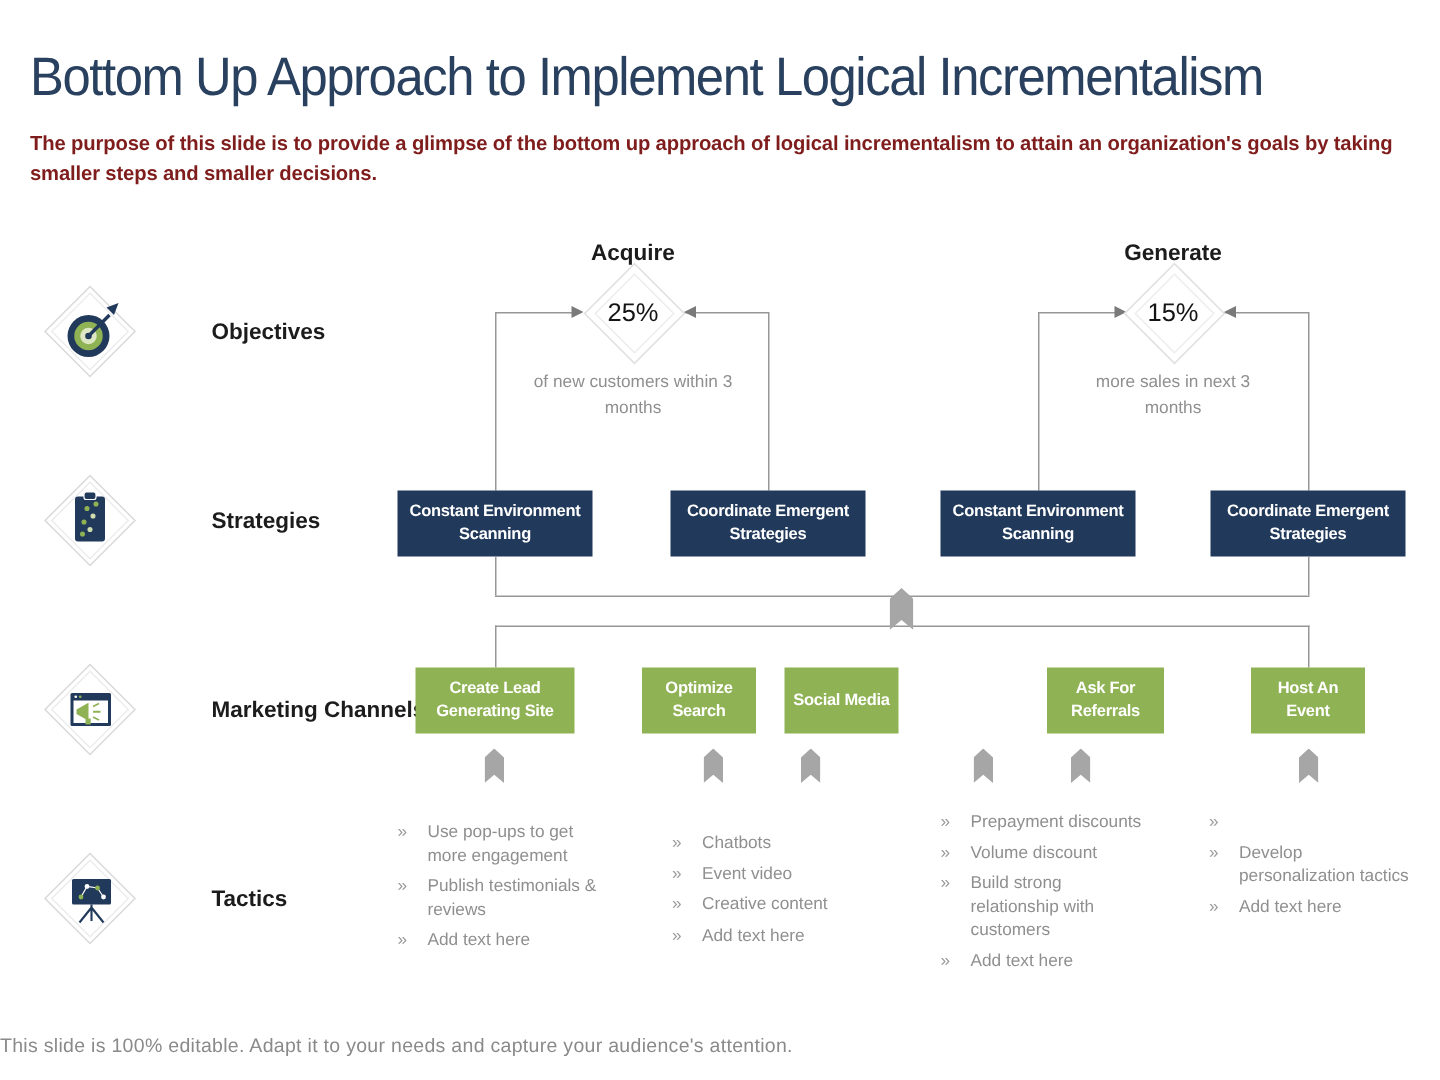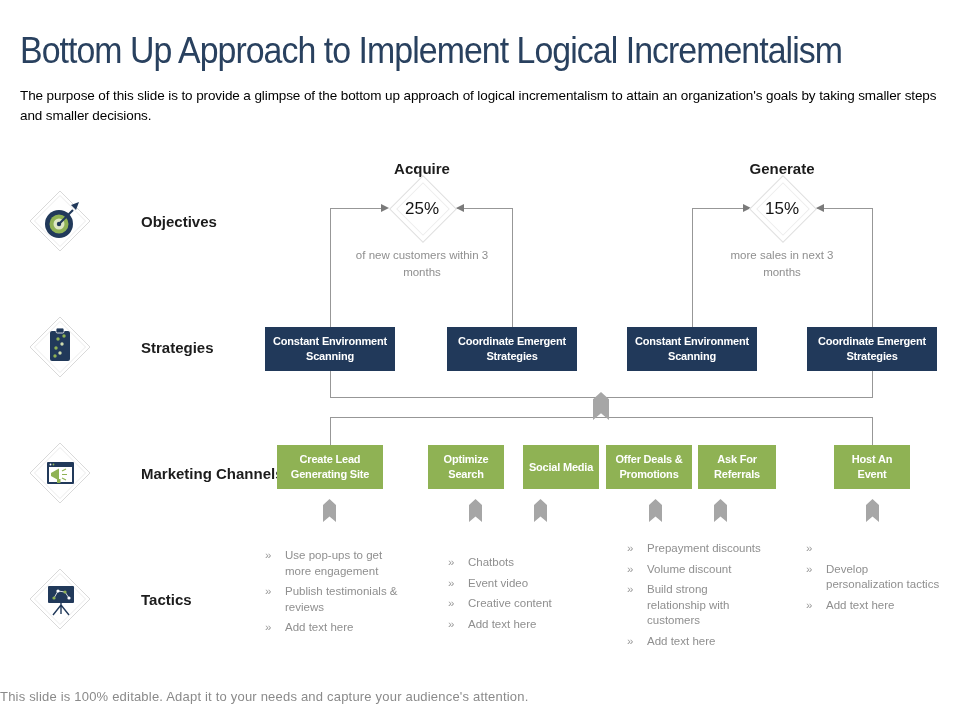--- a/index.html
+++ b/index.html
@@ -7,21 +7,21 @@
     position:relative; width:960px; height:720px; background:#ffffff;
     font-family:"Liberation Sans", sans-serif; overflow:hidden;
   }
   .title {
     position:absolute; left:20px; top:30px; font-size:36px; font-weight:normal;
     color:#29415f; letter-spacing:-1px; white-space:nowrap;
     transform:scaleX(0.94); transform-origin:left center;
   }
   .subtitle {
     position:absolute; left:20px; top:86px; width:926px;
-    font-size:13.5px; color:#000000; line-height:1.45; letter-spacing:-0.1px;
+    font-size:13.5px; color:#7f1d1d; line-height:1.45; letter-spacing:-0.1px;font-weight:bold;
   }
   .row-label { position:absolute; left:113px; font-size:15px; font-weight:bold; color:#1c1c1c;margin-left:28px; }
   .icon-slot { position:absolute; left:28px; width:64px; height:64px; }
 
   .group-heading { position:absolute; width:120px; text-align:center; top:160px;
     font-size:15px; font-weight:bold; color:#1c1c1c; }
   .pct-diamond { position:absolute; width:46px; height:46px; top:185px;
     background:#ffffff; border:1px solid #e0e0e0; transform:rotate(45deg); }
   .pct-diamond::after { content:""; position:absolute; inset:4px; border:1px solid #ededed; }
   .pct-text { position:absolute; width:80px; top:199px; text-align:center;
@@ -161,21 +161,20 @@
   <div class="vline" style="left:872px; top:371px; height:26px"></div>
   <div class="hline" style="left:330px; top:397px; width:543px"></div>
   <div class="hline" style="left:330px; top:417px; width:543px"></div>
   <div class="vline" style="left:330px; top:417px; height:28px"></div>
   <div class="vline" style="left:872px; top:417px; height:28px"></div>
   <div class="up-arrow big-arrow"></div>
 
   <div class="cbox" style="left:277px; width:106px">Create Lead Generating Site</div>
   <div class="cbox" style="left:428px; width:76px">Optimize Search</div>
   <div class="cbox" style="left:523px; width:76px">Social Media</div>
-  <div class="cbox" style="left:606px; width:86px">Offer Deals &amp; Promotions</div>
   <div class="cbox" style="left:698px; width:78px">Ask For Referrals</div>
   <div class="cbox" style="left:834px; width:76px">Host An Event</div>
 
   <div class="up-arrow" style="left:323px; top:499px; width:13px; height:23px"></div>
   <div class="up-arrow" style="left:469px; top:499px; width:13px; height:23px"></div>
   <div class="up-arrow" style="left:534px; top:499px; width:13px; height:23px"></div>
   <div class="up-arrow" style="left:649px; top:499px; width:13px; height:23px"></div>
   <div class="up-arrow" style="left:714px; top:499px; width:13px; height:23px"></div>
   <div class="up-arrow" style="left:866px; top:499px; width:13px; height:23px"></div>
 

